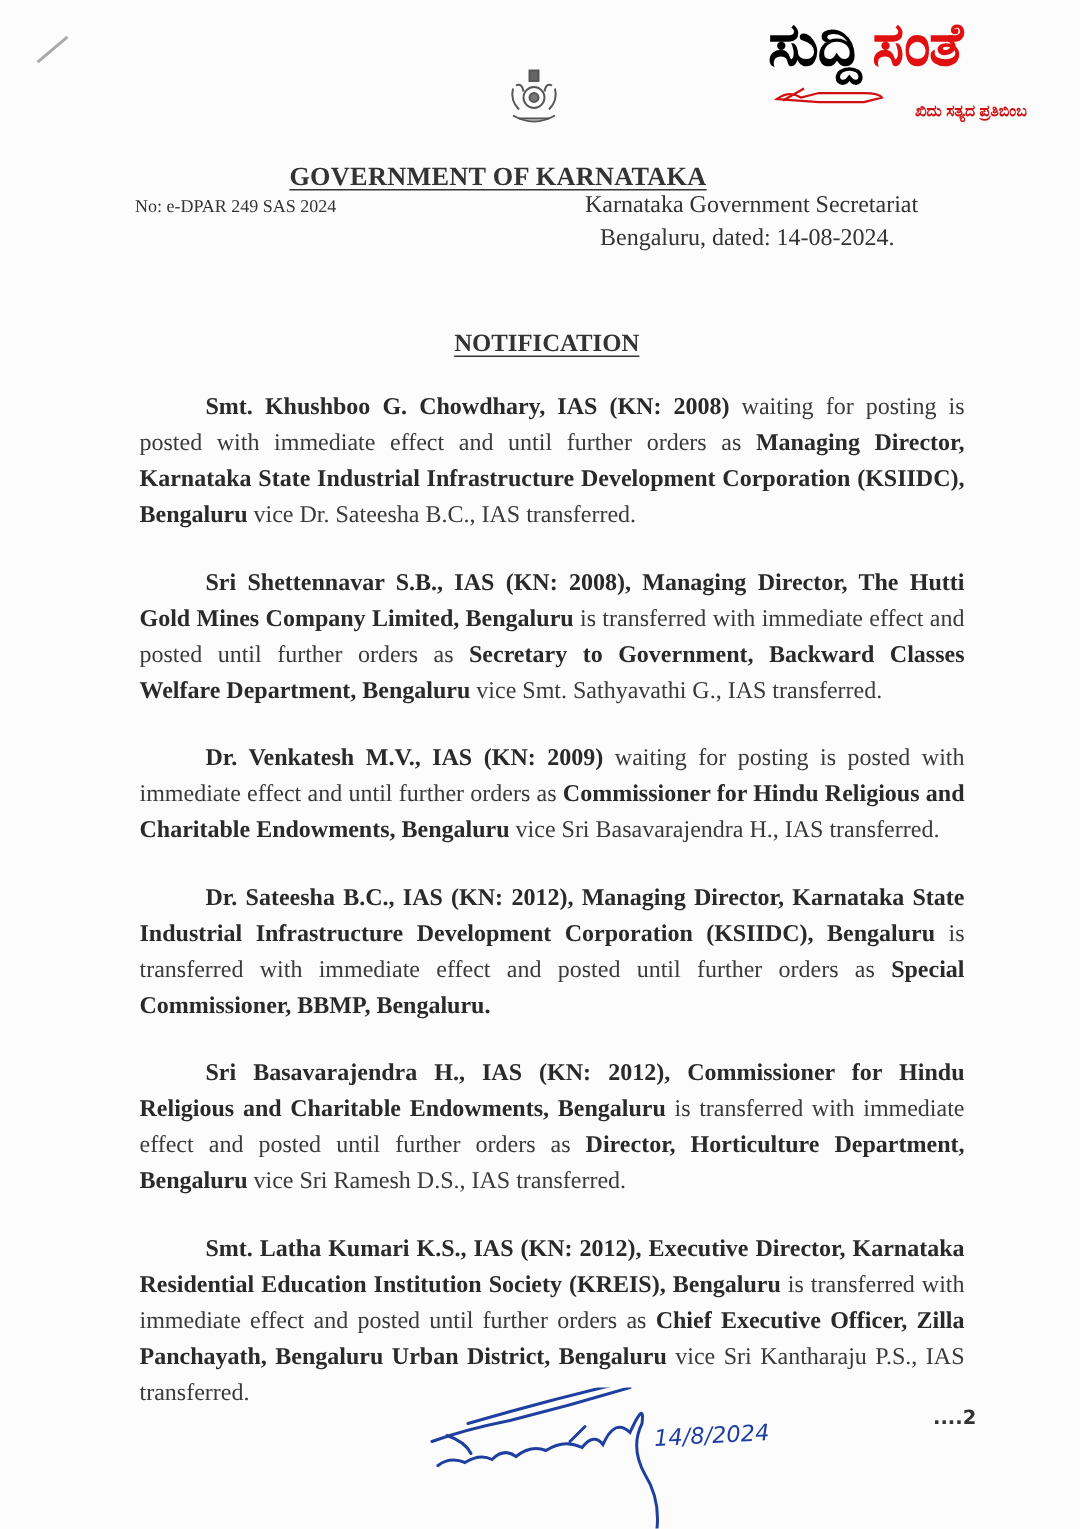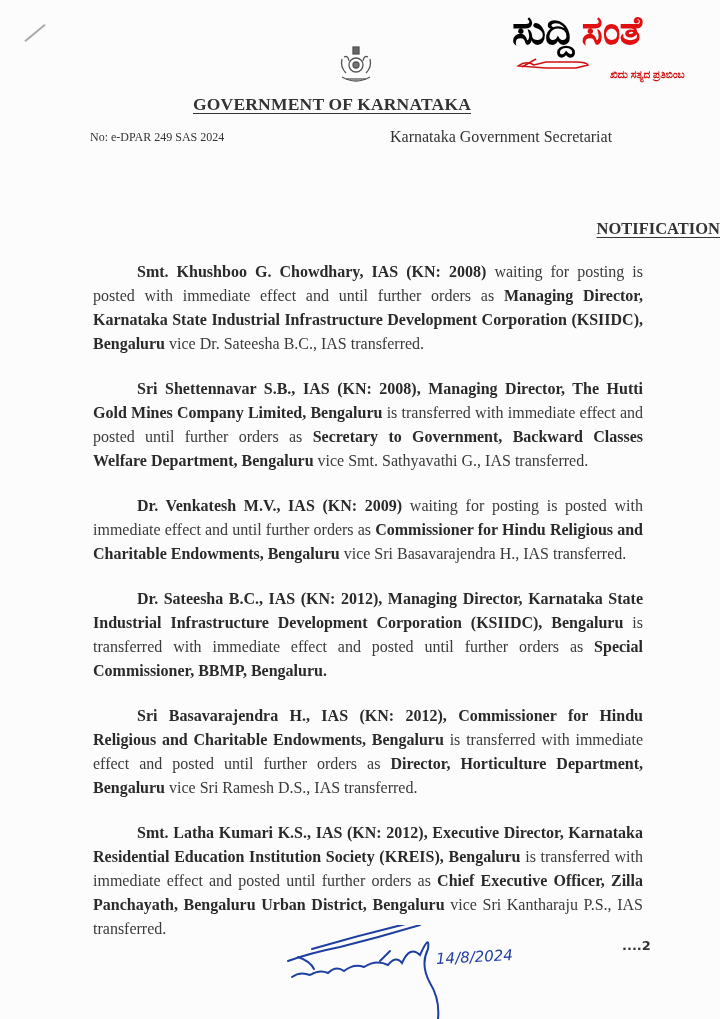--- a/index.html
+++ b/index.html
@@ -14,29 +14,29 @@
   .logo { position:absolute; left:512px; top:6px; width:206px; height:68px; }
   .logo-main { position:absolute; left:0; top:0; white-space:nowrap; font-family:"DejaVu Sans", sans-serif; font-weight:bold; font-size:40px; line-height:48px; letter-spacing:-1px; }
   .logo-black { color:#000000; }
   .logo-red { color:#e01010; margin-left:8px; }
   .logo-tag { position:absolute; left:98px; top:62px; font-family:Liberation Sans, sans-serif; font-size:10.5px; font-weight:bold; color:#d01010; white-space:nowrap; }
   .logo-pen { position:absolute; left:4px; top:50px; width:80px; height:14px; }
 
   
   .emblem { position:absolute; left:336px; top:45px; width:40px; height:42px; }
 
-  .gov-title { position:absolute; left:0; width:664px; top:94px; text-align:center; font-size:17.5px; font-weight:bold; text-decoration:underline; text-underline-offset:3px; color:#333; letter-spacing:0.2px; }
+  .gov-title { position:absolute; left:0; width:664px; top:107px; text-align:center; font-size:17.5px; font-weight:bold; text-decoration:underline; text-underline-offset:3px; color:#333; letter-spacing:0.2px; }
 
   .ref-no { position:absolute; left:90px; top:130px; font-size:12px; color:#333; }
   .address { position:absolute; left:380px; top:126px; width:260px; font-size:16px; color:#333; line-height:22px; }
   .address .l1 { text-align:left; padding-left:10px; }
   .address .l2 { text-align:left; padding-left:90px; }
   .address .l3 { text-align:left; padding-left:20px; }
 
-  .notif-title { position:absolute; left:0; width:720px; top:219px; text-align:right; font-size:16.5px; font-weight:bold; text-decoration:underline; text-underline-offset:3px; color:#333; padding-left:9px; box-sizing:border-box; }
+  .notif-title { position:absolute; left:0; width:720px; top:219px; text-align:center; font-size:16.5px; font-weight:bold; text-decoration:underline; text-underline-offset:3px; color:#333; padding-left:9px; box-sizing:border-box; }
 
   .body { position:absolute; left:93px; top:260px; width:550px; }
   .para { font-size:16px; line-height:24px; text-align:justify; text-indent:44px; margin:0 0 21px 0; color:#3a3a3a; }
   .para b { color:#2a2a2a; }
 
   .page-cont { position:absolute; left:622px; top:938px; font-family:"DejaVu Sans", sans-serif; font-weight:bold; font-size:13px; color:#333; }
   .signature { position:absolute; left:280px; top:925px; width:260px; height:94px; }
   .sig-date { position:absolute; left:436px; top:948px; font-family:"DejaVu Sans", sans-serif; font-style:italic; font-size:15px; color:#1e3fa0; transform:rotate(-3deg); }
 </style>
 </head>
@@ -66,20 +66,21 @@
     <path d="M10 34 L30 34"></path>
   </g>
 </svg>
 
 <div class="gov-title">GOVERNMENT OF KARNATAKA</div>
 
 <div class="ref-no">No: e-DPAR 249 SAS 2024</div>
 
 <div class="address">
   <div class="l1">Karnataka Government Secretariat</div>
+  <div class="l3">Bengaluru, dated: 14-08-2024.</div>
 </div>
 
 <div class="notif-title">NOTIFICATION</div>
 
 <div class="body">
   <p class="para">
     <b>Smt. Khushboo G. Chowdhary, IAS (KN: 2008)</b><span> waiting for posting is posted with immediate effect and until further orders as </span><b>Managing Director, Karnataka State Industrial Infrastructure Development Corporation (KSIIDC), Bengaluru</b><span> vice Dr. Sateesha B.C., IAS transferred.</span>
   </p>
   <p class="para">
     <b>Sri Shettennavar S.B., IAS (KN: 2008), Managing Director, The Hutti Gold Mines Company Limited, Bengaluru</b><span> is transferred with immediate effect and posted until further orders as </span><b>Secretary to Government, Backward Classes Welfare Department, Bengaluru</b><span> vice Smt. Sathyavathi G., IAS transferred.</span>

